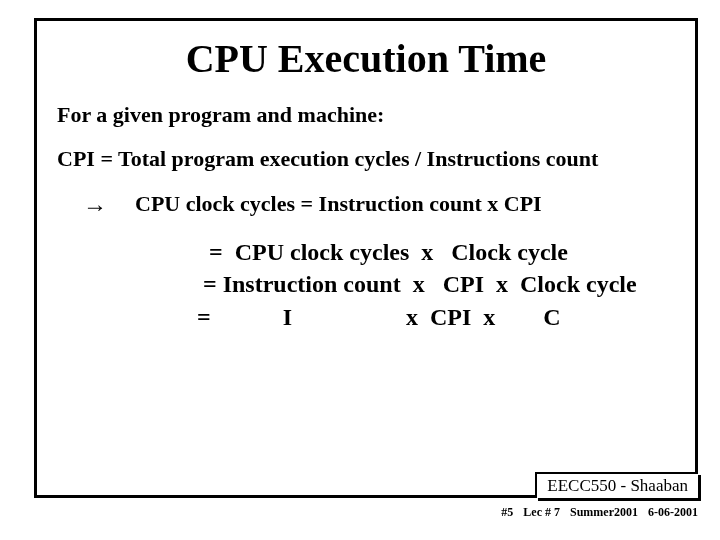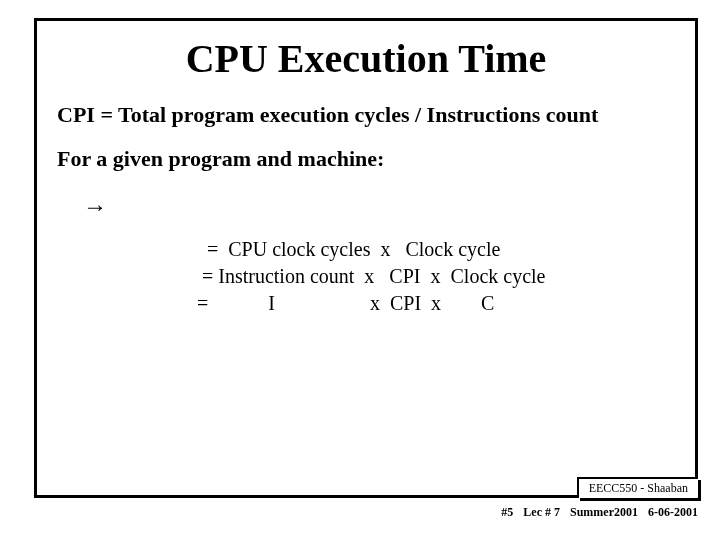--- a/index.html
+++ b/index.html
@@ -38,58 +38,59 @@
     margin-left: 26px;
     margin-bottom: 18px;
     font-size: 22px;
     font-weight: bold;
   }
   .arrow {
     font-family: "Wingdings", "Symbol", sans-serif;
     font-size: 24px;
   }
   .eqblock {
-    font-size: 20px;
-    font-weight: normal;
+    font-size: 24px;
+    font-weight: bold;
     margin-left: 140px;
     line-height: 1.35;
     white-space: pre;
   }
   .course-box {
     position: absolute;
     right: -3px;
     bottom: -3px;
     border: 2px solid #000;
     border-right: none;
     border-bottom: none;
     box-shadow: 3px 3px 0 #000;
     background: #fff;
-    font-size: 12px;
+    font-size: 17px;
     font-weight: normal;
     padding: 2px 10px 2px 10px;
   }
   .footer {
     position: absolute;
     right: 22px;
     bottom: 20px;
     font-size: 12px;
     font-weight: bold;
     display: flex;
     gap: 10px;
   }
 </style>
 </head>
 <body>
 
 <div class="frame">
   <div class="title">CPU Execution Time</div>
+  <div class="line">For a given program and machine:</div>
   <div class="line">CPI =  Total program execution cycles / Instructions count</div>
-  <div class="line">For a given program and machine:</div>
   <div class="indent-arrow">
     <span class="arrow">→</span>
+    <span>CPU clock cycles  =   Instruction count  x  CPI</span>
   </div>
   <div class="eqblock"><span>  =  CPU clock cycles  x   Clock cycle</span>
 <span> = Instruction count  x   CPI  x  Clock cycle</span>
 <span>=            I                   x  CPI  x        C</span></div>
   <div class="course-box">EECC550 - Shaaban</div>
 </div>
 
 <div class="footer">
   <span>#5</span>
   <span>Lec # 7</span>

